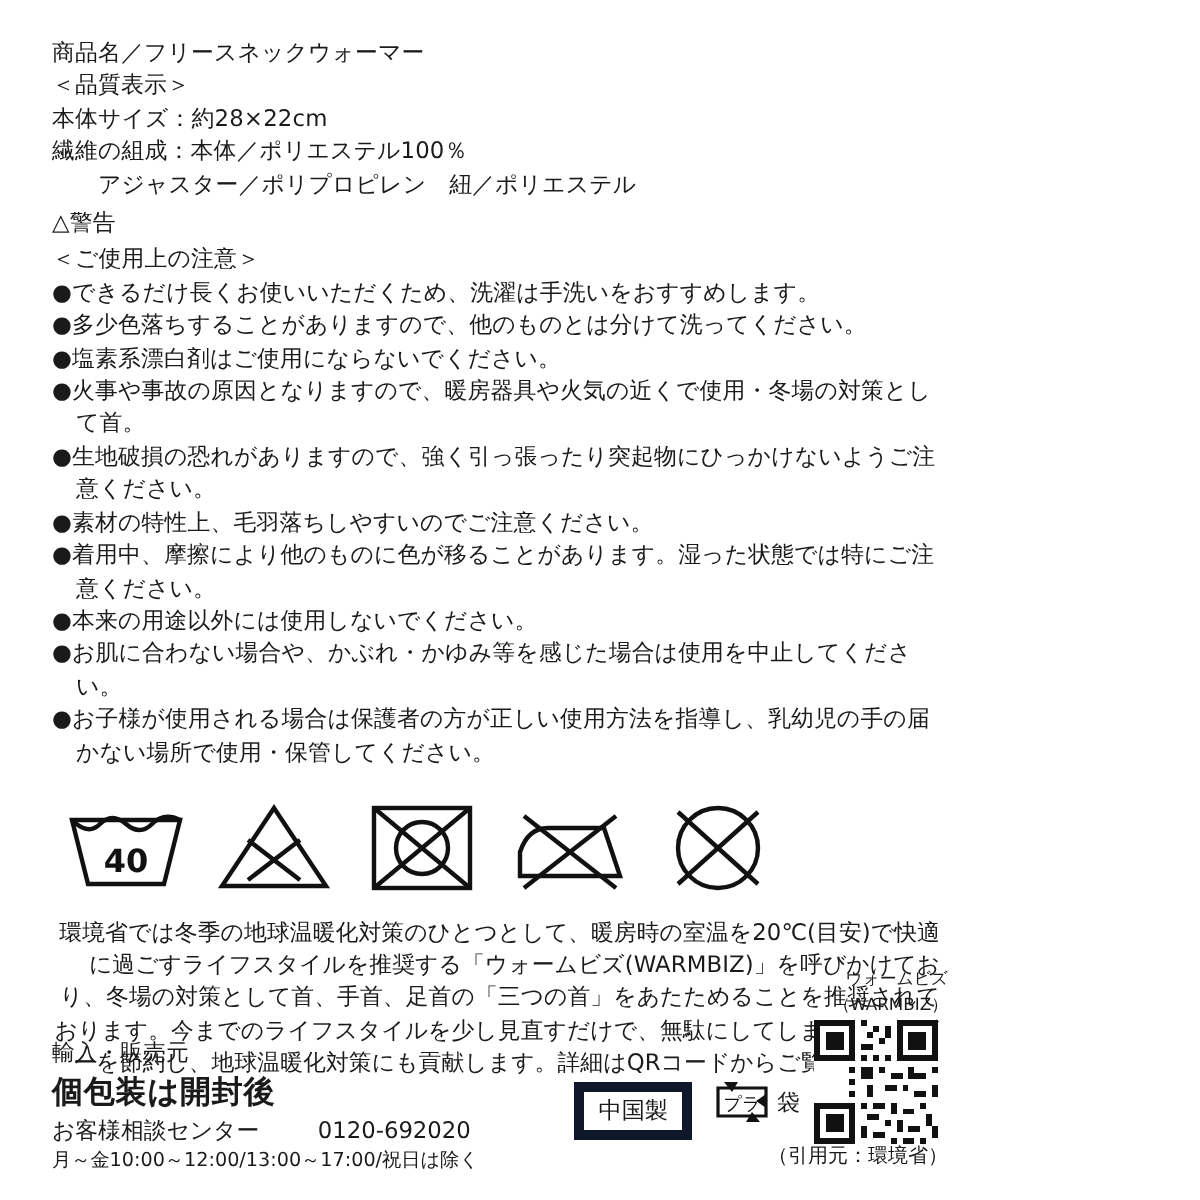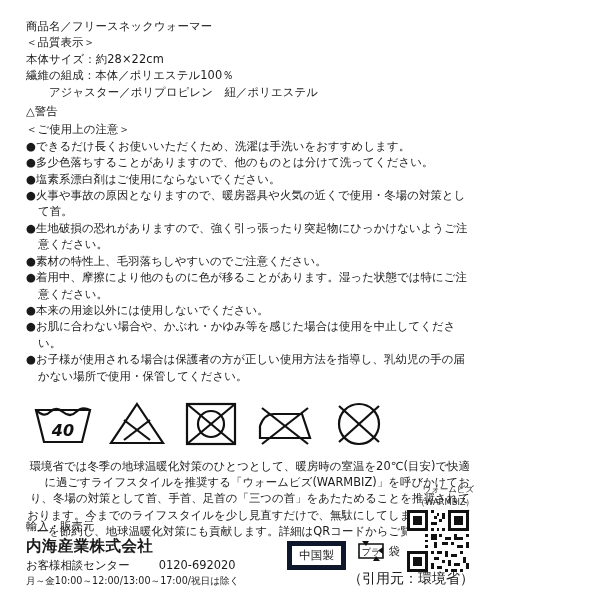--- a/index.html
+++ b/index.html
@@ -35,21 +35,20 @@
     padding-left: 23px;
     text-indent: 0px;
   }
   
   .symbols {
     margin-top: 12px;
     margin-bottom: 10px;
     display: flex;
     gap: 8px;
     padding-left: 4px;
-    font-style: italic;
   }
   .sym {
     width: 66px;
     height: 52px;
     position: relative;
   }
   .sym svg { display: block; }
   
   .para {
     font-size: 11.4px;
@@ -118,21 +117,21 @@
   .qr {
     width: 62px;
     height: 62px;
     margin: 0 auto;
     display: block;
   }
   .qr-src {
     position: absolute;
     right: 22px;
     bottom: 16px;
-    font-size: 14px;
+    font-size: 10px;
     line-height: 11px;
     text-align: right;
     width: 130px;
   }
 </style>
 </head>
 <body>
 
 <div class="page">
 
@@ -198,21 +197,21 @@
         <line x1="53" y1="10" x2="13" y2="46" stroke="#111" stroke-width="2.2"></line>
       </svg>
     </div>
 
   </div>
 
   <div class="para">環境省では冬季の地球温暖化対策のひとつとして、暖房時の室温を20℃(目安)で快適に過ごすライフスタイルを推奨する「ウォームビズ(WARMBIZ)」を呼びかけており、冬場の対策として首、手首、足首の「三つの首」をあたためることを推奨されております。今までのライフスタイルを少し見直すだけで、無駄にしてしまうエネルギーを節約し、地球温暖化対策にも貢献します。詳細はQRコードからご覧ください。</div>
 
   <div class="footer">
     <div class="f-line">輸入・販売元</div>
-    <div class="f-company">内海産業株式会社</div>
+    <div class="f-company">個包装は開封後</div>
     <div class="f-line">
       <span>お客様相談センター</span>
       <span style="display:inline-block;width:22px;"></span>
       <span>0120-692020</span>
     </div>
     <div class="f-small">月～金10:00～12:00/13:00～17:00/祝日は除く</div>
   </div>
 
   <div class="madein">中国製</div>
 

